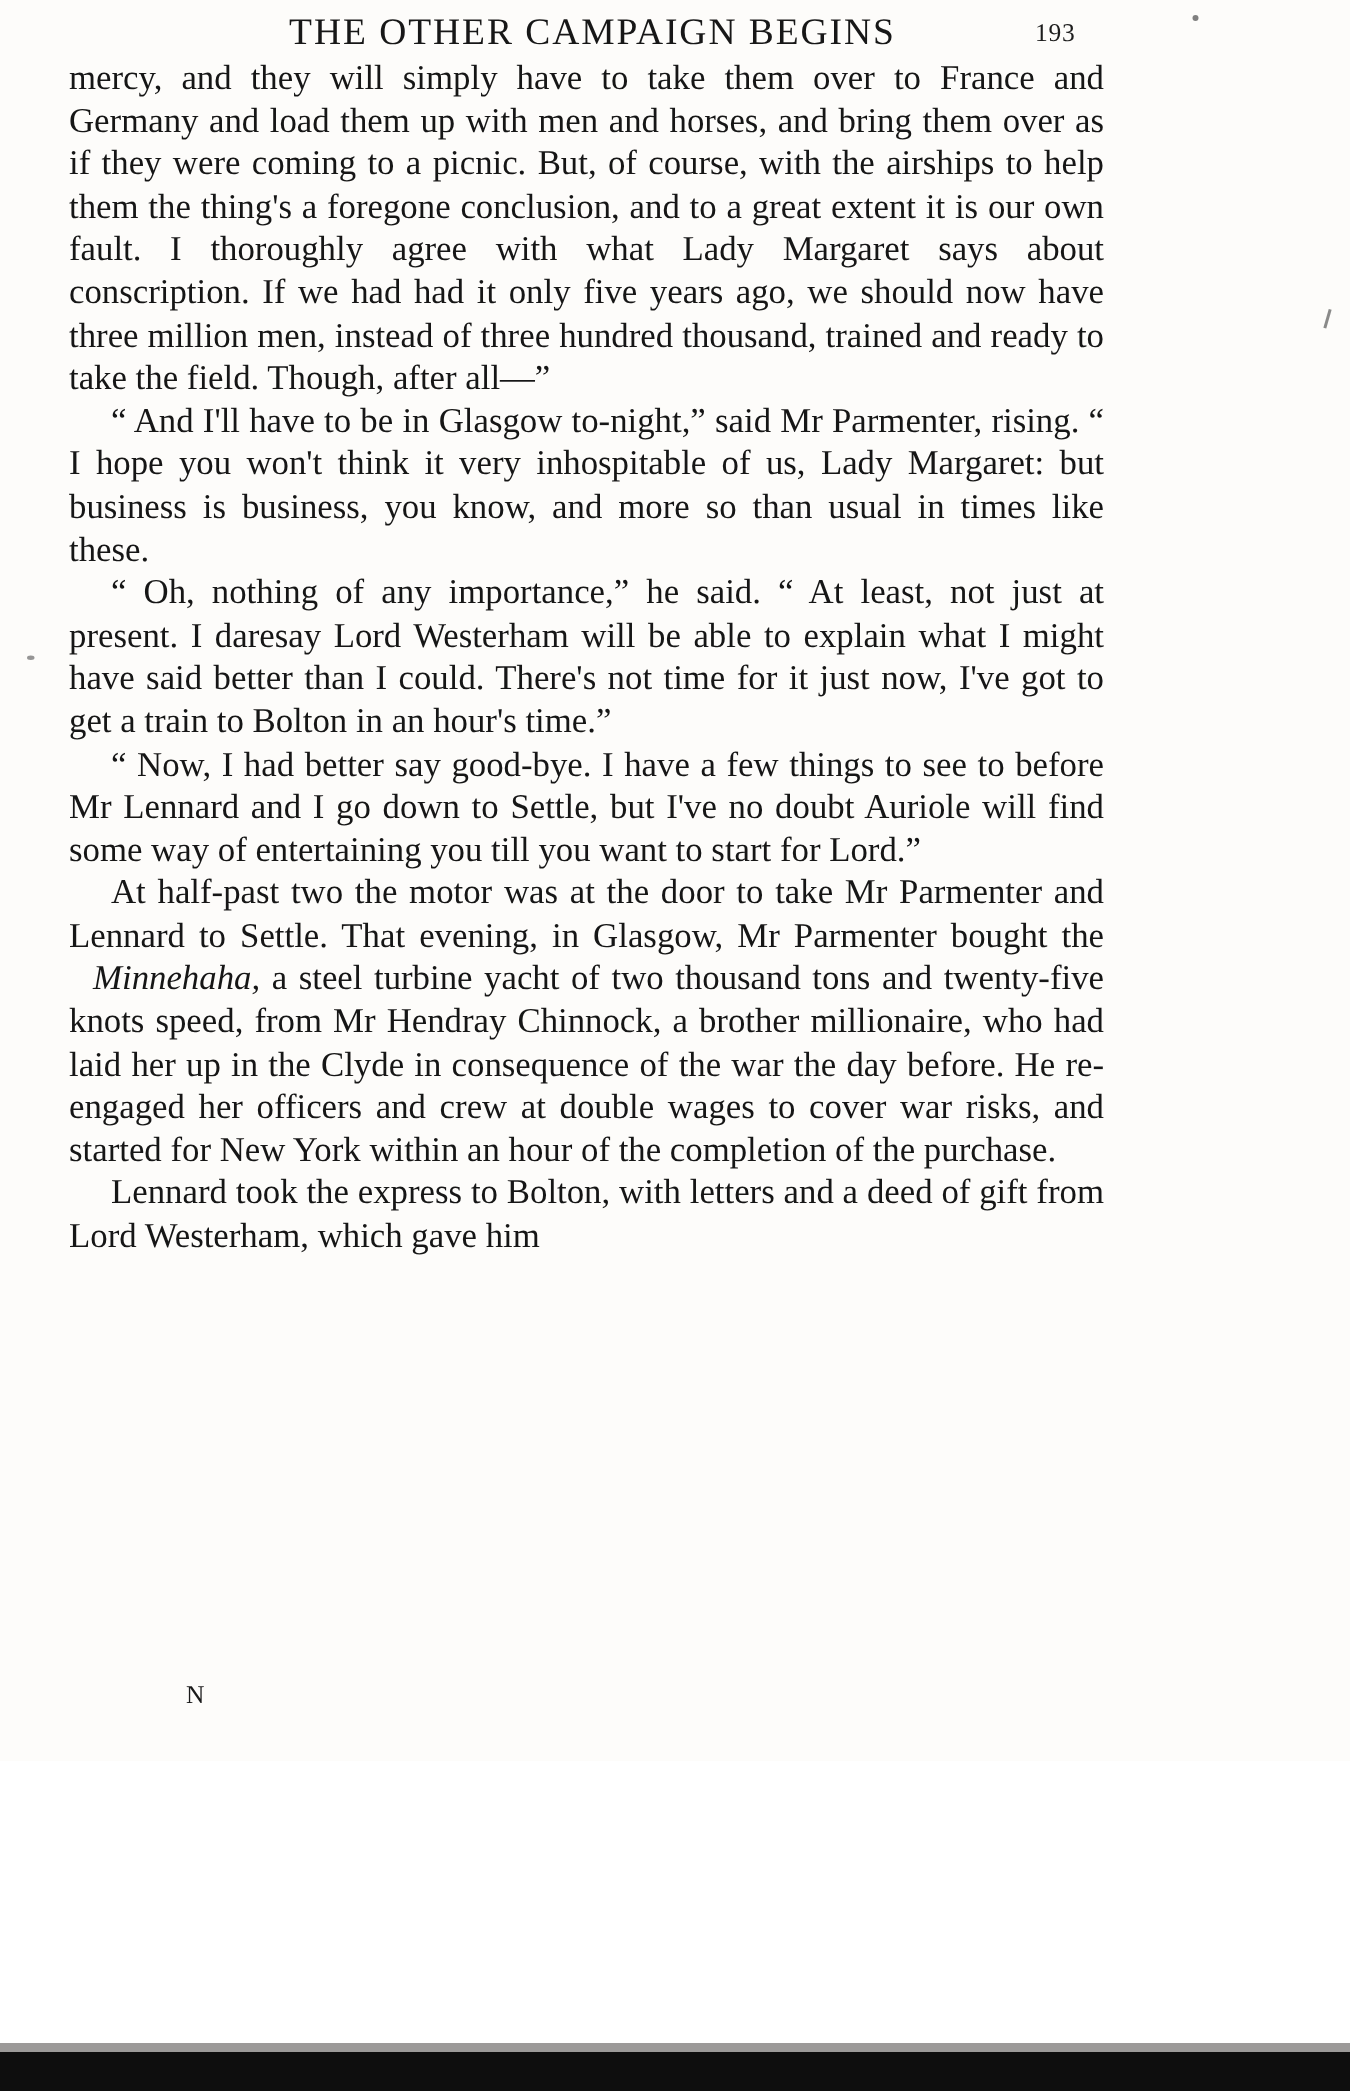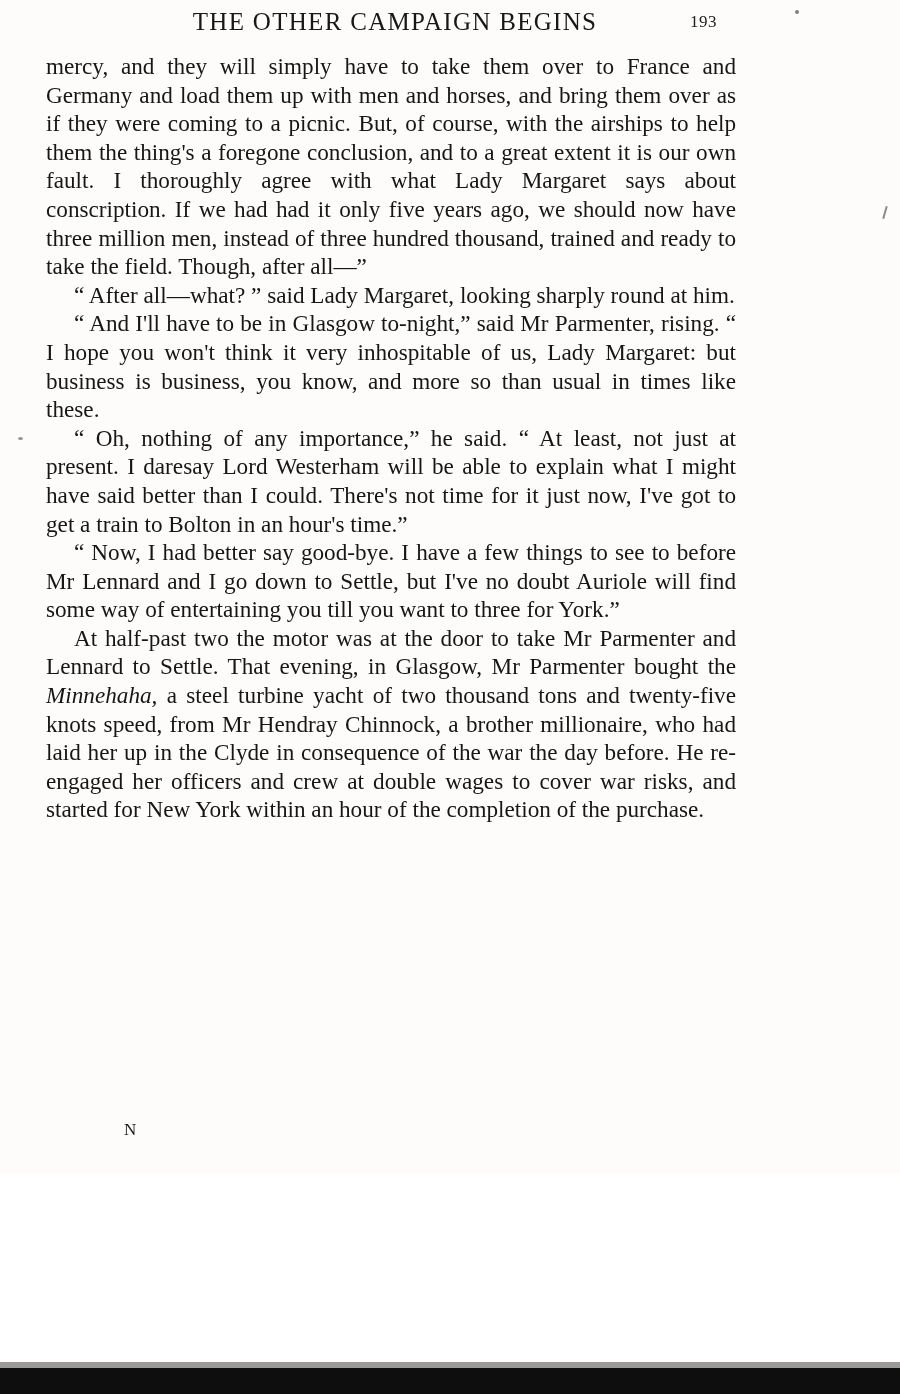--- a/index.html
+++ b/index.html
@@ -69,37 +69,38 @@
     left: 18px;
     top: 437px;
     width: 5px; height: 3px;
     background: #696969;
     border-radius: 50%;
     opacity: .7;
   }
   .body-text {
     position: absolute;
     left: 46px;
-    top: 52px;
+    top: 38px;
     width: 690px;
     font-size: 23.2px;
     line-height: 28.6px;
     text-align: justify;
     color: #161616;
     font-family: "Liberation Serif", serif;
   }
   .body-text p {
     margin: 0;
     text-indent: 0;
   }
   .body-text p.indent {
     text-indent: 28px;
   }
   .body-text em {
     font-style: italic;
+    margin-left: 16px;
   }
   .signature {
     position: absolute;
     left: 124px;
     top: 1120px;
     font-size: 17px;
     letter-spacing: 1px;
     color: #1a1a1a;
     font-family: "Liberation Serif", serif;
   }
@@ -130,24 +131,24 @@
     <span class="running-title">THE OTHER CAMPAIGN BEGINS</span>
   </div>
   <div class="page-number">193</div>
 
   <div class="speck-1"></div>
   <div class="speck-2"></div>
   <div class="speck-3"></div>
 
   <div class="body-text">
     <p>mercy, and they will simply have to take them over to France and Germany and load them up with men and horses, and bring them over as if they were coming to a picnic.  But, of course, with the airships to help them the thing's a foregone conclusion, and to a great extent it is our own fault.  I thoroughly agree with what Lady Margaret says about conscription.  If we had had it only five years ago, we should now have three million men, instead of three hundred thousand, trained and ready to take the field.  Though, after all—”</p>
-    <p class="indent">“ After all—what? ” said Lady Margaret, looking sharply round at him.</p>
     <p class="indent">“ And I'll have to be in Glasgow to-night,” said Mr Parmenter, rising.  “ I hope you won't think it very inhospitable of us, Lady Margaret: but business is business, you know, and more so than usual in times like these.</p>
     <p class="indent">“ Oh, nothing of any importance,” he said.  “ At least, not just at present.  I daresay Lord Westerham will be able to explain what I might have said better than I could.  There's not time for it just now, I've got to get a train to Bolton in an hour's time.”</p>
-    <p class="indent">“ Now, I had better say good-bye.  I have a few things to see to before Mr Lennard and I go down to Settle, but I've no doubt Auriole will find some way of entertaining you till you want to three for York.”</p>
+    <p class="indent">“ Now, I had better say good-bye.  I have a few things to see to before Mr Lennard and I go down to Settle, but I've no doubt Auriole will find some way of entertaining you till you want to start for Lord.”</p>
     <p class="indent"><span>At half-past two the motor was at the door to take Mr Parmenter and Lennard to Settle.  That evening, in Glasgow, Mr Parmenter bought the </span><em>Minnehaha,</em><span> a steel turbine yacht of two thousand tons and twenty-five knots speed, from Mr Hendray Chinnock, a brother millionaire, who had laid her up in the Clyde in consequence of the war the day before.  He re-engaged her officers and crew at double wages to cover war risks, and started for New York within an hour of the completion of the purchase.</span></p>
+    <p class="indent">Lennard took the express to Bolton, with letters and a deed of gift from Lord Westerham, which gave him</p>
   </div>
 
   <div class="signature">N</div>
 
   <div class="bottom-bar-edge"></div>
   <div class="bottom-bar"></div>
 </div>
 
 </body></html>

